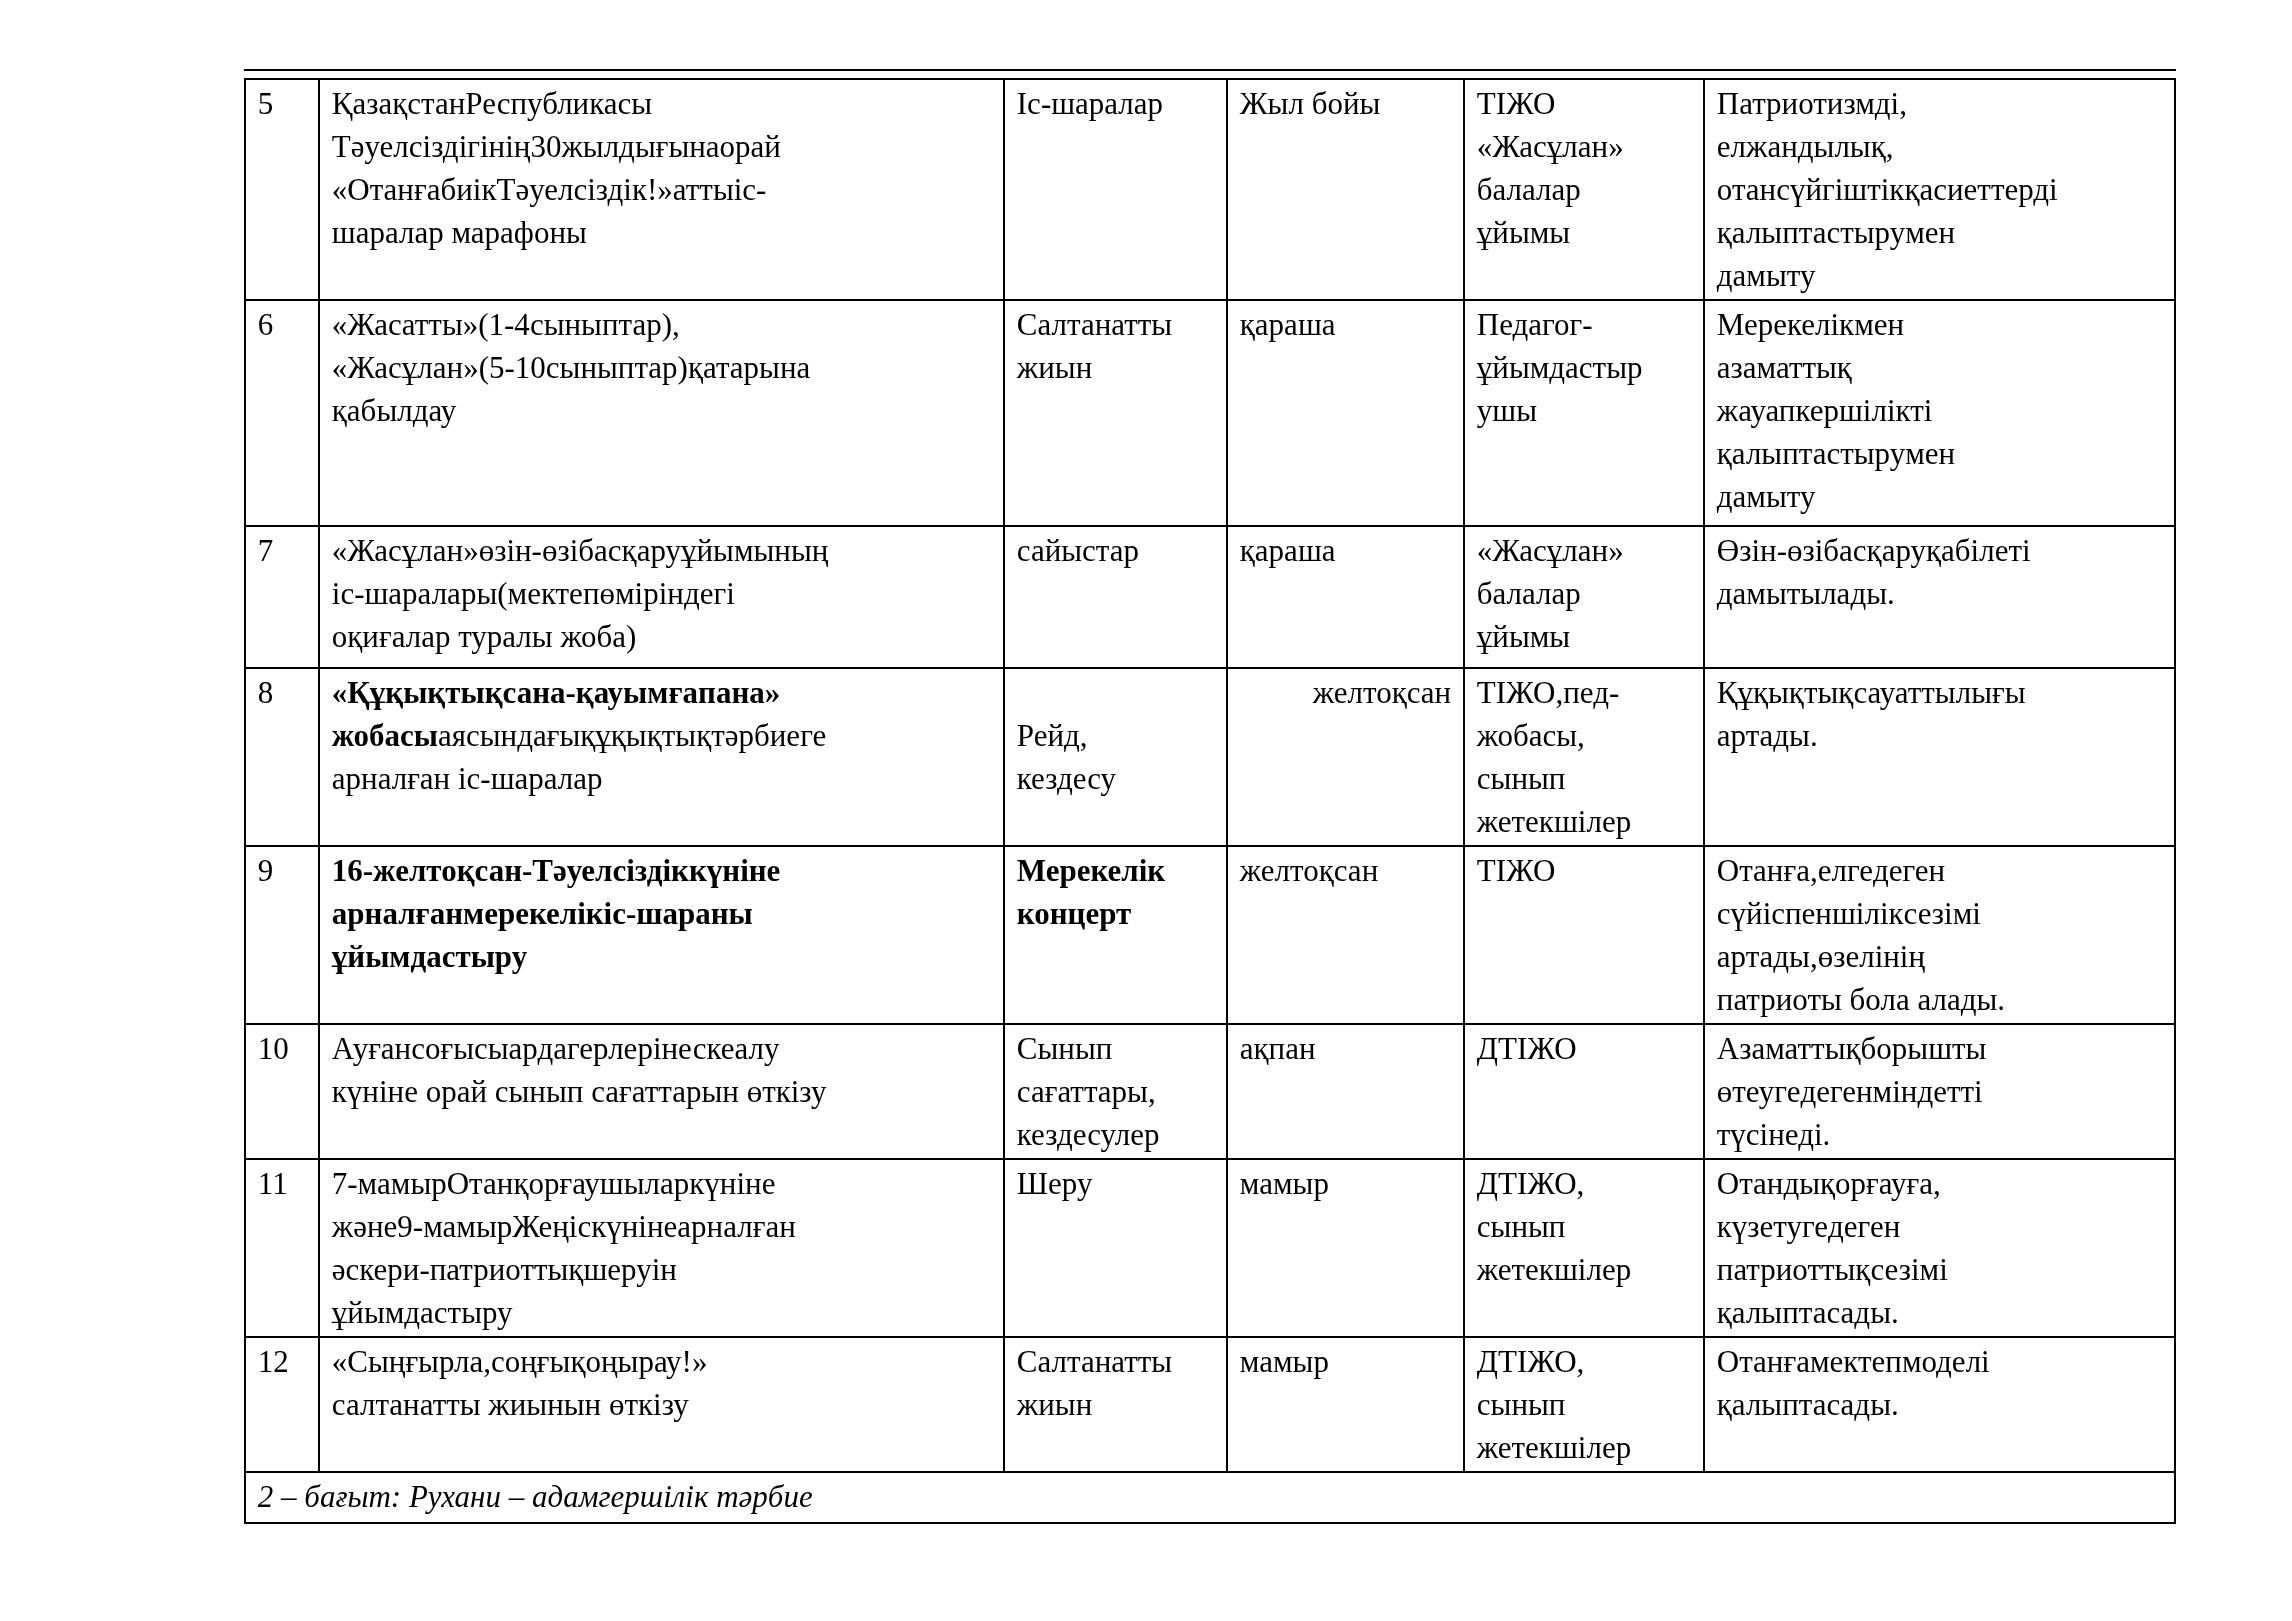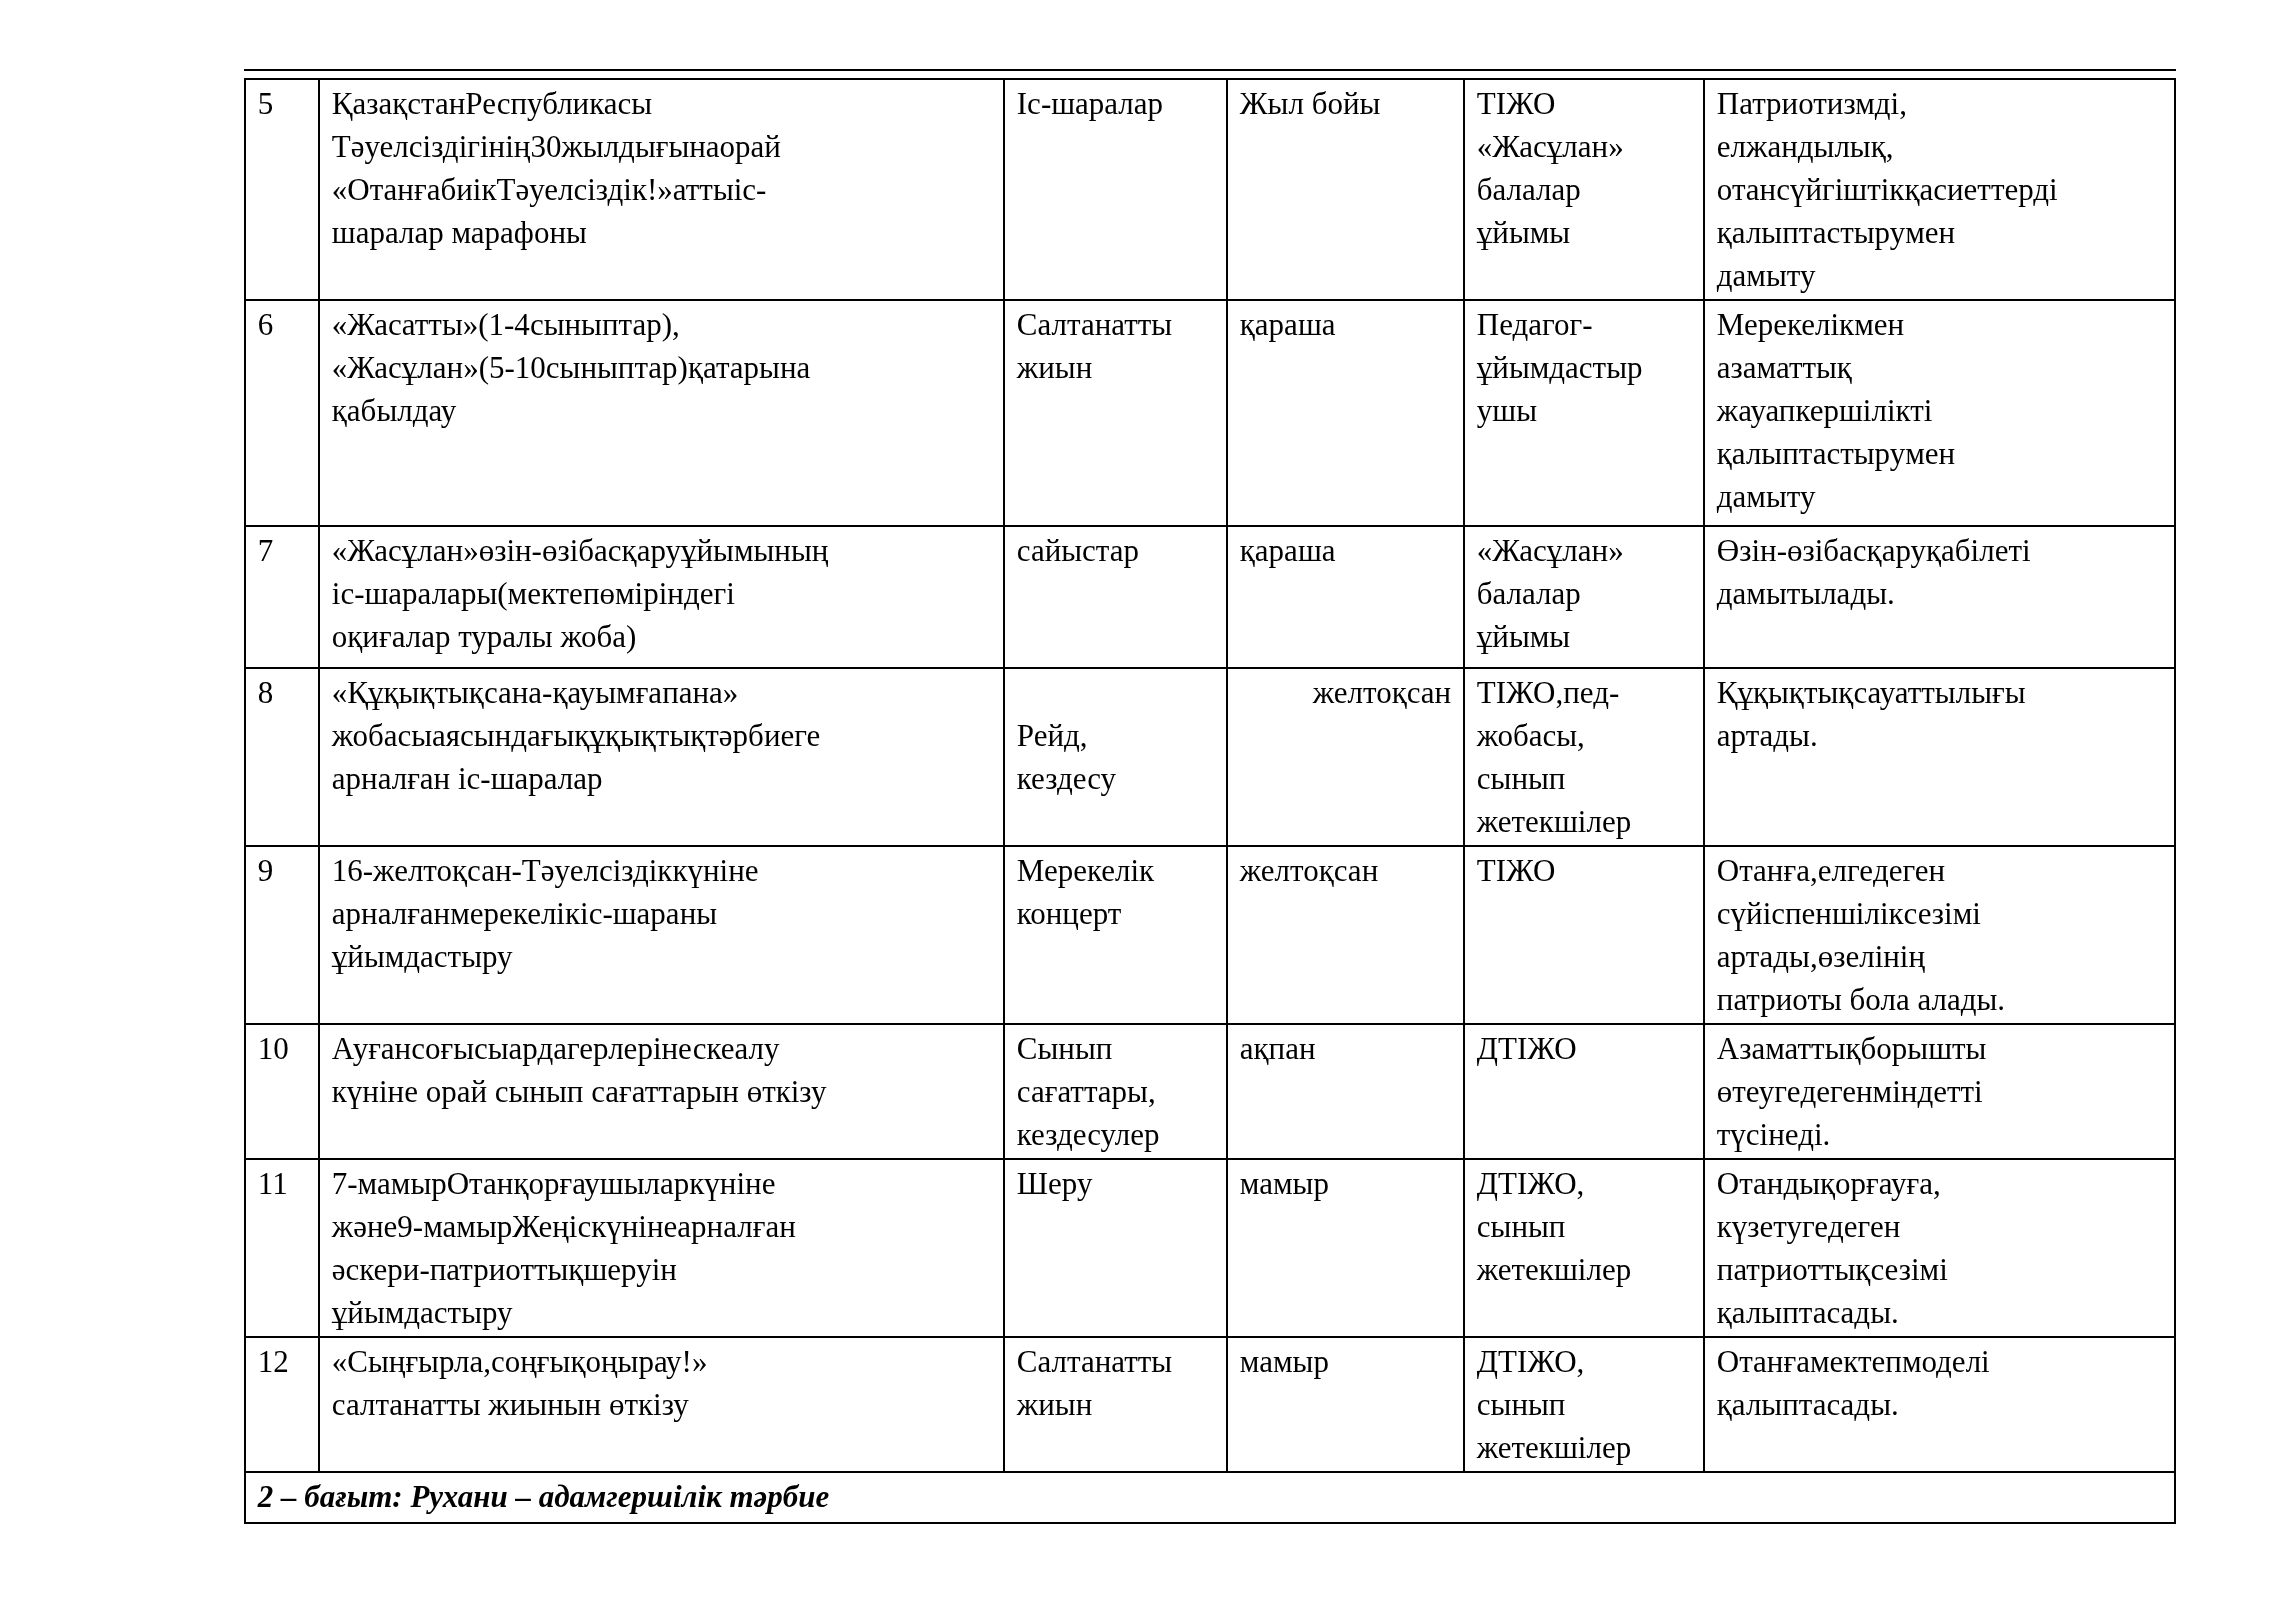--- a/index.html
+++ b/index.html
@@ -6,24 +6,24 @@
   .page{position:relative;width:2293px;height:1621px;background:#ffffff;
         font-family:"Liberation Serif","DejaVu Serif",serif;color:#000000;overflow:hidden}
   .doc{position:absolute;left:244px;top:69px;width:1932px}
   .top-rule{border-top:2.9px solid #000;height:6.9px;width:100%}
   table.plan{border-collapse:collapse;table-layout:fixed;width:1932px}
   table.plan td{border:2.9px solid #000;vertical-align:top;
         padding:2px 11.8px 2px 11.8px;font-size:31px;line-height:43px}
   td.c-num{padding-left:13.7px}
   .ln{min-height:43px}
   .ln.j{display:flex;justify-content:flex-start}
-  .ln span.b{font-weight:normal}
+  .ln span.b{font-weight:bold}
   td.t-right{text-align:right}
   td.indent{padding-left:31px}
-  td.c-footer{font-weight:bold;font-style:italic;padding-left:9.8px;height:45px}
+  td.c-footer{font-weight:normal;font-style:italic;padding-left:9.8px;height:45px}
 </style>
 </head>
 <body>
 
 <div class="page">
   <div class="doc">
     <div class="top-rule"></div>
 
     <table class="plan">
       <colgroup>

